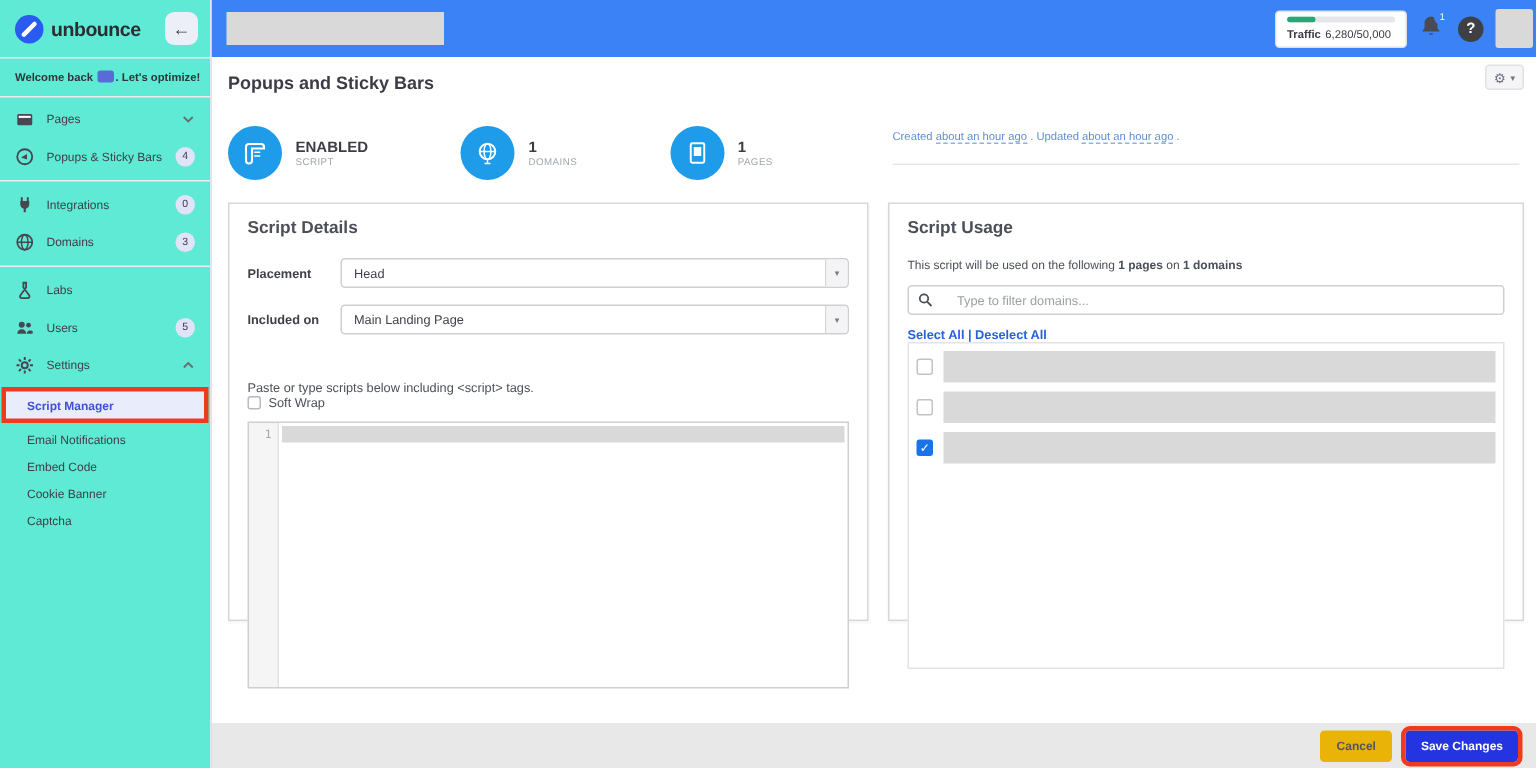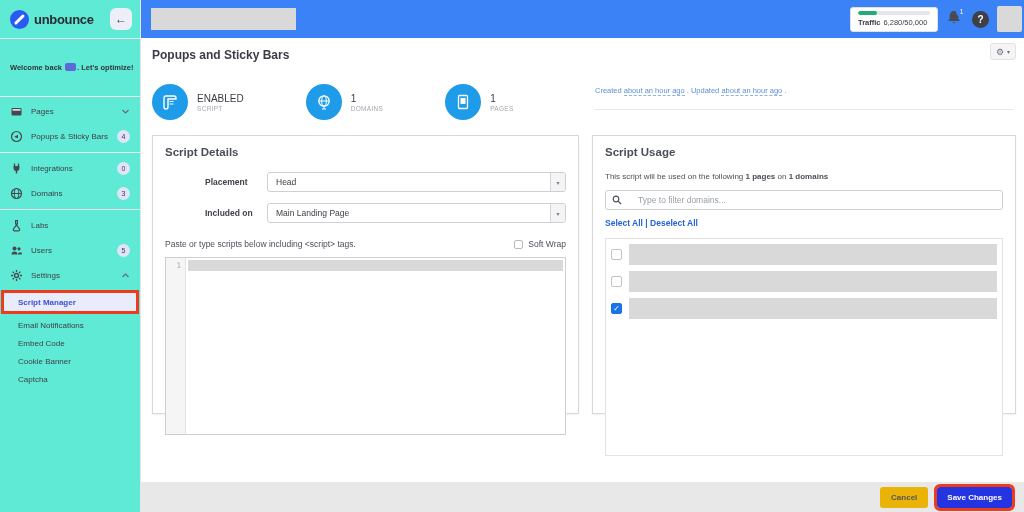--- a/index.html
+++ b/index.html
@@ -7,21 +7,21 @@
   body { font-family:"Liberation Sans", sans-serif; background:#fff; }
   .screen { position:relative; width:1024px; height:512px; background:#fff; overflow:hidden; }
 
   
   .sidebar { position:absolute; left:0; top:0; width:141px; height:512px; background:#5eead4; border-right:1px solid #e6e6e6; z-index:5; }
   .logo-row { display:flex; align-items:center; height:38px; padding:0 8px 0 10px; }
   .logo-mark { width:19px; height:19px; border-radius:50%; background:#2a5bf0; position:relative; flex:0 0 auto; }
   .logo-mark::after { content:""; position:absolute; left:3px; top:8px; width:13px; height:3.2px; background:#fff; border-radius:2px; transform:rotate(-45deg); }
   .logo-text { font-size:13px; font-weight:bold; color:#2c2c33; margin-left:5px; letter-spacing:-0.3px; flex:1; }
   .back-btn { width:22px; height:22px; border-radius:6px; background:#eceef8; color:#3c3c46; font-size:12px; display:flex; align-items:center; justify-content:center; cursor:pointer; }
-  .welcome { padding:24px 10px; font-size:7.5px; font-weight:bold; color:#33333b; border-top:1px solid #ececec; border-bottom:1px solid #ececec; white-space:pre; }
+  .welcome { padding:8px 10px; font-size:7.5px; font-weight:bold; color:#33333b; border-top:1px solid #ececec; border-bottom:1px solid #ececec; white-space:pre; }
   .redacted-name { display:inline-block; width:11px; height:8px; background:#5a6bd8; border-radius:2px; vertical-align:-1px; margin:0 1px; }
   .nav { padding-top:2px; }
   .nav-item { display:flex; align-items:center; height:25px; padding:0 10px; cursor:pointer; }
   .nav-item .ni { width:13px; height:13px; margin-right:8px; flex:0 0 auto; display:flex; align-items:center; justify-content:center; }
   .nav-item .lbl { font-size:8px; color:#3f4049; flex:1; white-space:nowrap; }
   .badge { min-width:13px; height:13px; border-radius:8px; background:#e1e4f8; color:#3a3a44; font-size:7px; display:flex; align-items:center; justify-content:center; padding:0 3px; }
   .chev { width:9px; height:9px; }
   .nav-sep { border-top:1px solid #ececec; margin:3px 0; }
   .subnav { margin-top:4px; }
   .sub-item { display:flex; align-items:center; height:18px; padding:0 10px 0 18px; font-size:8px; color:#3f4049; cursor:pointer;text-align:center; }
@@ -42,52 +42,52 @@
   .avatar { width:25px; height:26px; background:#d9d9d9; border-radius:2px; }
 
   
   .content { position:absolute; left:141px; top:38px; width:883px; height:444px; background:#fff; }
   .page-title { position:absolute; left:11px; top:10px; font-size:12px; font-weight:bold; color:#3c3c46; }
   .gear-btn { position:absolute; right:8px; top:5px; height:17px; border:1px solid #e2e2e2; background:#f5f5f7; border-radius:3px; display:flex; align-items:center; gap:3px; padding:0 5px; color:#6b7280; font-size:9px; cursor:pointer; }
   .gear-btn .caret { font-size:6px; }
   .stats { position:absolute; left:11px; top:46px; display:flex; gap:62px; }
   .stat { display:flex; align-items:center; gap:9px; }
   .stat-circle { width:36px; height:36px; border-radius:50%; background:#1e9be9; display:flex; align-items:center; justify-content:center; }
-  .stat-value { font-size:10px; font-weight:normal; color:#3c3c46; line-height:12px; }
+  .stat-value { font-size:10px; font-weight:bold; color:#3c3c46; line-height:12px; }
   .stat-label { font-size:6.5px; color:#a2a7ad; letter-spacing:0.3px; }
   .meta { position:absolute; left:454px; top:48px; width:418px; font-size:7.5px; color:#5e8fd6; white-space:pre; border-bottom:1px solid #e7e7e7; padding-bottom:14px; }
   .meta a { color:#5e8fd6; text-decoration:none; border-bottom:1px dashed #8fb2e4; cursor:pointer; }
 
   .panel { position:absolute; top:97px; height:279px; background:#fff; border:1px solid #d8d8d8; box-shadow:0 1px 2px rgba(0,0,0,0.05); padding:10px 12px; }
   .panel-details { left:11px; width:427px; }
   .panel-usage { left:451px; width:424px; }
   .panel-title { font-size:11.5px; font-weight:bold; color:#4b4f57; margin-bottom:14px; }
 
   .form-row { display:flex; align-items:center; margin-bottom:11px; }
-  .form-label { width:62px; font-size:8.5px; font-weight:bold; color:#3f4049; flex:0 0 auto;margin-left:40px; }
+  .form-label { width:62px; font-size:8.5px; font-weight:bold; color:#3f4049; flex:0 0 auto; }
   .select { flex:1; height:20px; border:1px solid #cfcfcf; border-radius:3px; background:#fff; display:flex; align-items:center; cursor:pointer; }
   .select .val { flex:1; font-size:8.5px; color:#3f4049; padding-left:8px; }
   .select .caret-box { width:15px; height:18px; border-left:1px solid #d6d6d6; background:#f4f4f6; display:flex; align-items:center; justify-content:center; font-size:6px; color:#7a7a84; border-radius:0 3px 3px 0; }
 
-  .hint-row { display:flex; align-items:flex-start; margin:16px 0 8px 0; }
+  .hint-row { display:flex; align-items:flex-start; margin:30px 0 8px 0;flex-direction:column; }
   .hint-text { flex:1; font-size:8.5px; color:#4b4f57; }
   .softwrap { display:flex; align-items:center; gap:5px; cursor:pointer; }
   .cbx { width:9px; height:9px; border:1px solid #b9b9bf; border-radius:2px; background:#fff; }
   .softwrap .sw-lbl { font-size:8.5px; color:#4b4f57; }
 
   .editor { display:flex; height:178px; border:1px solid #cfcfcf; background:#fff; }
   .gutter { width:20px; background:#f5f5f5; border-right:1px solid #e2e2e2; text-align:right; padding:3px 4px 0 0; font-family:"DejaVu Sans Mono", monospace; font-size:7.5px; color:#a7a7ad; }
   .code-area { flex:1; padding:2px; cursor:text; }
   .code-redact { height:11px; background:#d9d9d9; width:100%; }
 
   .usage-sentence { font-size:8px; color:#4b4f57; margin-bottom:9px; white-space:pre; }
   .filter-box { display:flex; align-items:center; height:20px; border:1px solid #cfcfcf; border-radius:3px; padding:0 6px; gap:16px; margin-bottom:8px; cursor:text; }
   .filter-box input { border:none; outline:none; flex:1; font-size:8.5px; color:#3f4049; font-family:"Liberation Sans", sans-serif; background:transparent; }
   .filter-box input::placeholder { color:#9aa0a6; }
-  .sel-links { font-size:8.5px; font-weight:bold; color:#2563d8; margin-bottom:10px; white-space:pre; }
+  .sel-links { font-size:8.5px; font-weight:bold; color:#2563d8; white-space:pre; }
   .sel-links span { cursor:pointer; }
   .domain-list { border:1px solid #e3e3e3; height:218px; padding:5px; background:#fff; }
   .domain-row { display:flex; align-items:center; gap:7px; height:21px; margin-bottom:6px; }
   .row-check { width:11px; height:11px; border:1px solid #c2c2c8; border-radius:2px; background:#fff; display:flex; align-items:center; justify-content:center; font-size:8px; color:#fff; cursor:pointer; flex:0 0 auto; }
   .row-check[data-checked="true"] { background:#1a73e8; border-color:#1a73e8; }
   .row-redact { flex:1; height:21px; background:#d9d9d9; }
 
   
   .footer { position:absolute; left:141px; top:482px; width:883px; height:30px; background:#e8e8e8; display:flex; align-items:center; justify-content:flex-end; gap:9px; padding-right:12px; }
   .btn-cancel { background:#eab308; color:#565656; border:none; border-radius:3px; font-size:8px; font-weight:bold; padding:6px 11px; font-family:Liberation Sans, sans-serif; cursor:pointer; }

